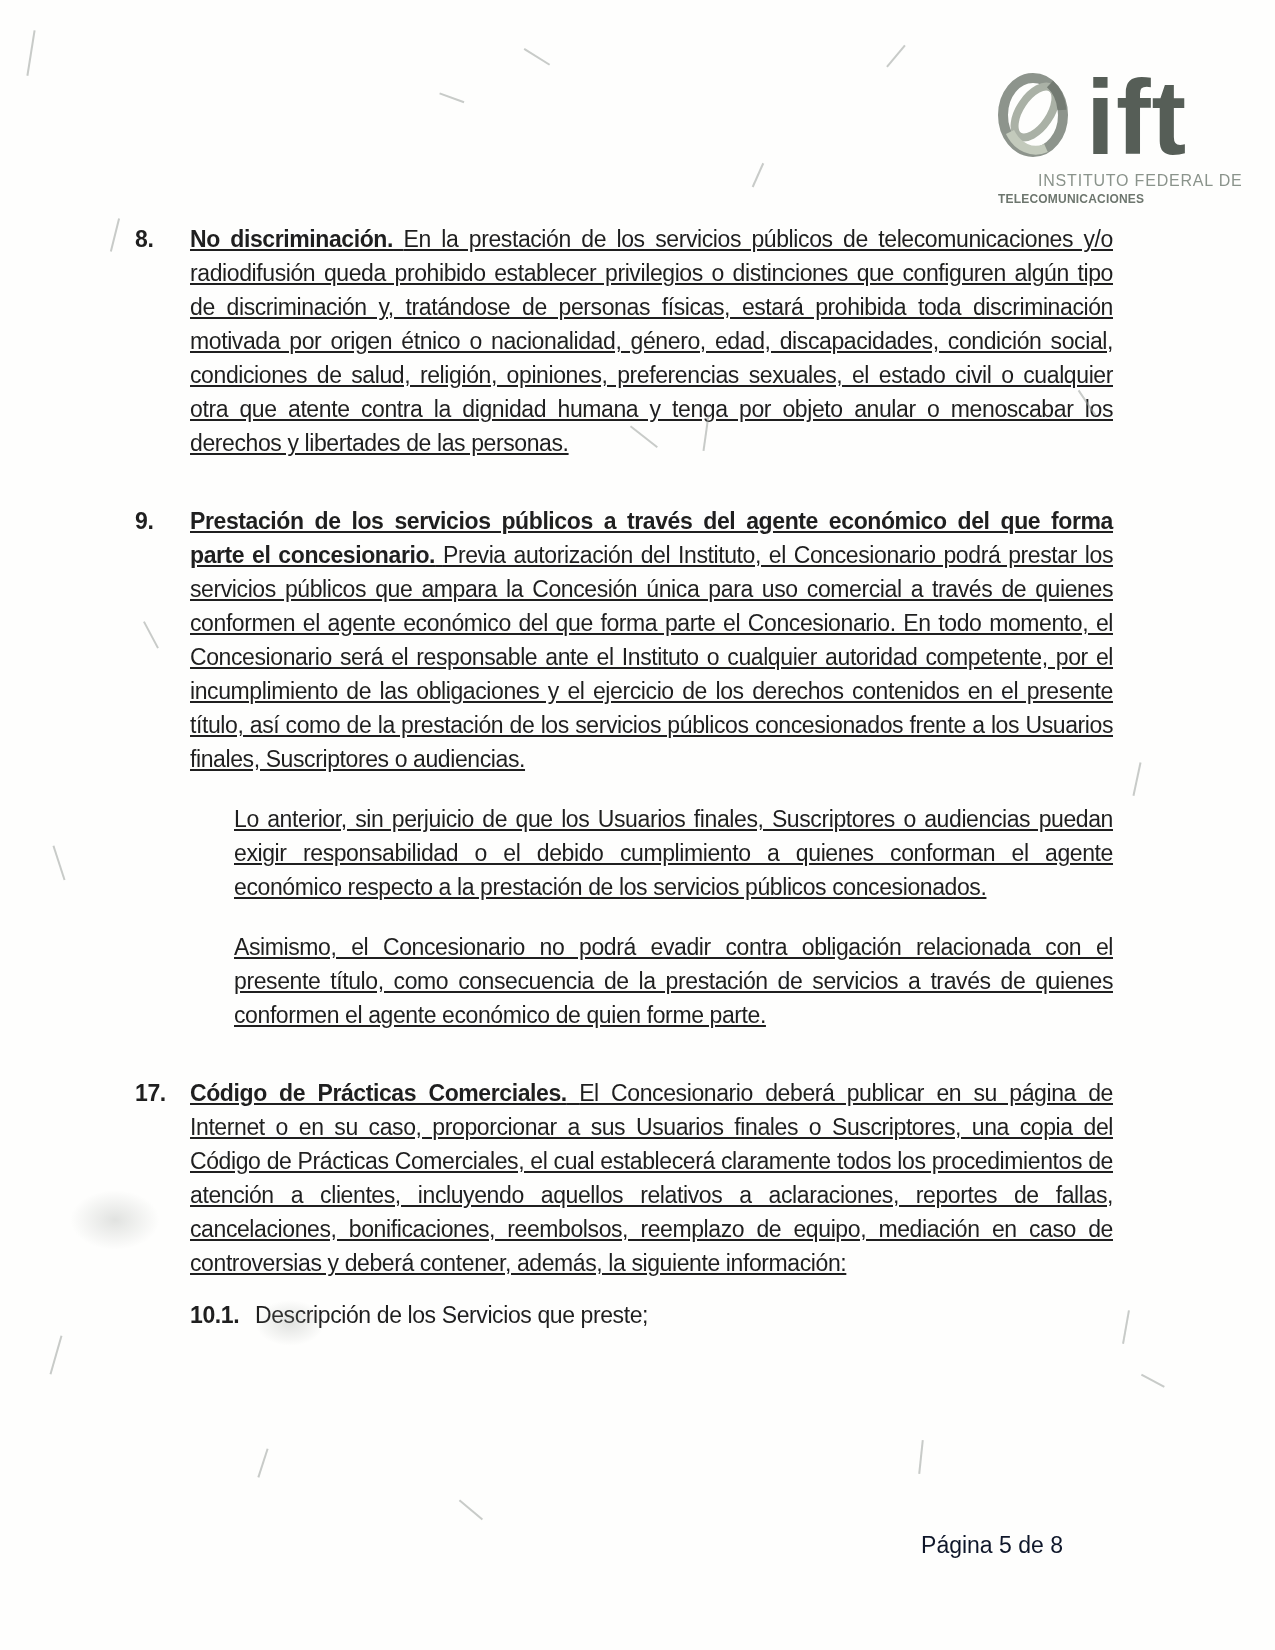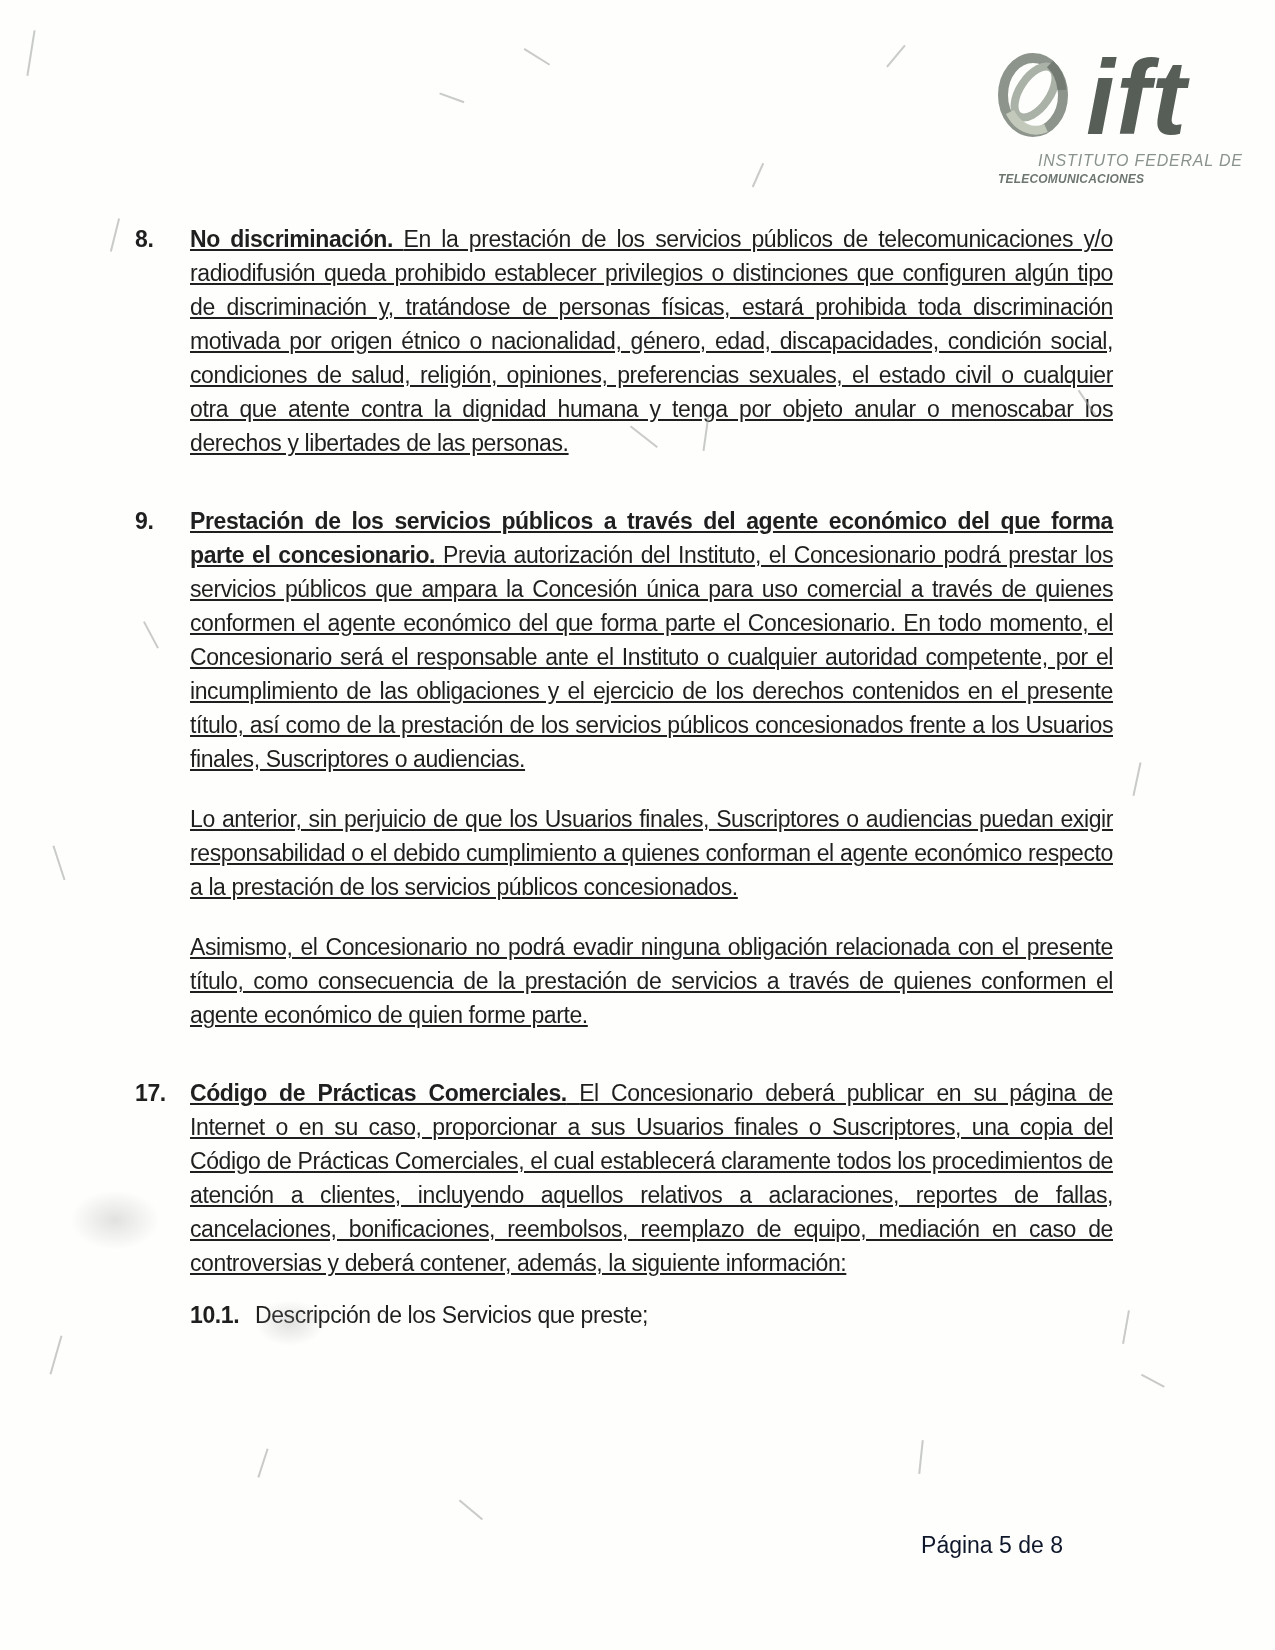--- a/index.html
+++ b/index.html
@@ -10,24 +10,23 @@
     height: 1650px;
     background: #fefefd;
     overflow: hidden;
     font-family: "Liberation Sans", "DejaVu Sans", sans-serif;
     color: #1f1f1f;
   }
 
   
   .letterhead {
     position: absolute;
-    top: 50px;
+    top: 70px;
     left: 998px;
     width: 200px;
-    font-style: italic;
   }
   .logo-row {
     display: flex;
     align-items: flex-end;
     gap: 18px;
   }
   .logo-sphere { display: block; }
   .wordmark {
     font-size: 104px;
     font-weight: bold;
@@ -64,21 +63,21 @@
     line-height: 34px;
   }
   .clause {
     display: grid;
     grid-template-columns: 55px 1fr;
     align-items: start;
   }
   .clause + .clause { margin-top: 44px; }
   .num { font-weight: bold; }
   .para { text-align: justify; text-decoration: underline; }
-  .para + .para { margin-top: 26px; }
+  .para + .para { margin-top: 26px; margin-left: 44px; }
   .lead { font-weight: bold; }
   .subitem {
     display: grid;
     grid-template-columns: 65px 1fr;
     margin-top: 18px;
   }
   .subnum { font-weight: bold; }
   .subtext { text-align: justify; }
 
   
@@ -129,21 +128,21 @@
       <div class="body">
           <p class="para"><b class="lead">No discriminación.</b> <span>En la prestación de los servicios públicos de telecomunicaciones y/o radiodifusión queda prohibido establecer privilegios o distinciones que configuren algún tipo de discriminación y, tratándose de personas físicas, estará prohibida toda discriminación motivada por origen étnico o nacionalidad, género, edad, discapacidades, condición social, condiciones de salud, religión, opiniones, preferencias sexuales, el estado civil o cualquier otra que atente contra la dignidad humana y tenga por objeto anular o menoscabar los derechos y libertades de las personas.</span></p>
         </div>
     </section>
 
     <section class="clause">
       <div class="num">9.</div>
       <div class="body">
           <p class="para"><b class="lead">Prestación de los servicios públicos a través del agente económico del que forma parte el concesionario.</b> <span>Previa autorización del Instituto, el Concesionario podrá prestar los servicios públicos que ampara la Concesión única para uso comercial a través de quienes conformen el agente económico del que forma parte el Concesionario. En todo momento, el Concesionario será el responsable ante el Instituto o cualquier autoridad competente, por el incumplimiento de las obligaciones y el ejercicio de los derechos contenidos en el presente título, así como de la prestación de los servicios públicos concesionados frente a los Usuarios finales, Suscriptores o audiencias.</span></p>
           <p class="para">Lo anterior, sin perjuicio de que los Usuarios finales, Suscriptores o audiencias puedan exigir responsabilidad o el debido cumplimiento a quienes conforman el agente económico respecto a la prestación de los servicios públicos concesionados.</p>
-          <p class="para">Asimismo, el Concesionario no podrá evadir ninguna obligación relacionada con el presente título, como consecuencia de la prestación de servicios a través de quienes conformen el agente económico de quien forme parte.</p>
+          <p class="para">Asimismo, el Concesionario no podrá evadir contra obligación relacionada con el presente título, como consecuencia de la prestación de servicios a través de quienes conformen el agente económico de quien forme parte.</p>
         </div>
     </section>
 
     <section class="clause">
       <div class="num">17.</div>
       <div class="body">
           <p class="para"><b class="lead">Código de Prácticas Comerciales.</b> <span>El Concesionario deberá publicar en su página de Internet o en su caso, proporcionar a sus Usuarios finales o Suscriptores, una copia del Código de Prácticas Comerciales, el cual establecerá claramente todos los procedimientos de atención a clientes, incluyendo aquellos relativos a aclaraciones, reportes de fallas, cancelaciones, bonificaciones, reembolsos, reemplazo de equipo, mediación en caso de controversias y deberá contener, además, la siguiente información:</span></p>
           <div class="subitem">
             <b class="subnum">10.1.</b>
             <div class="subtext">Descripción de los Servicios que preste;</div>

